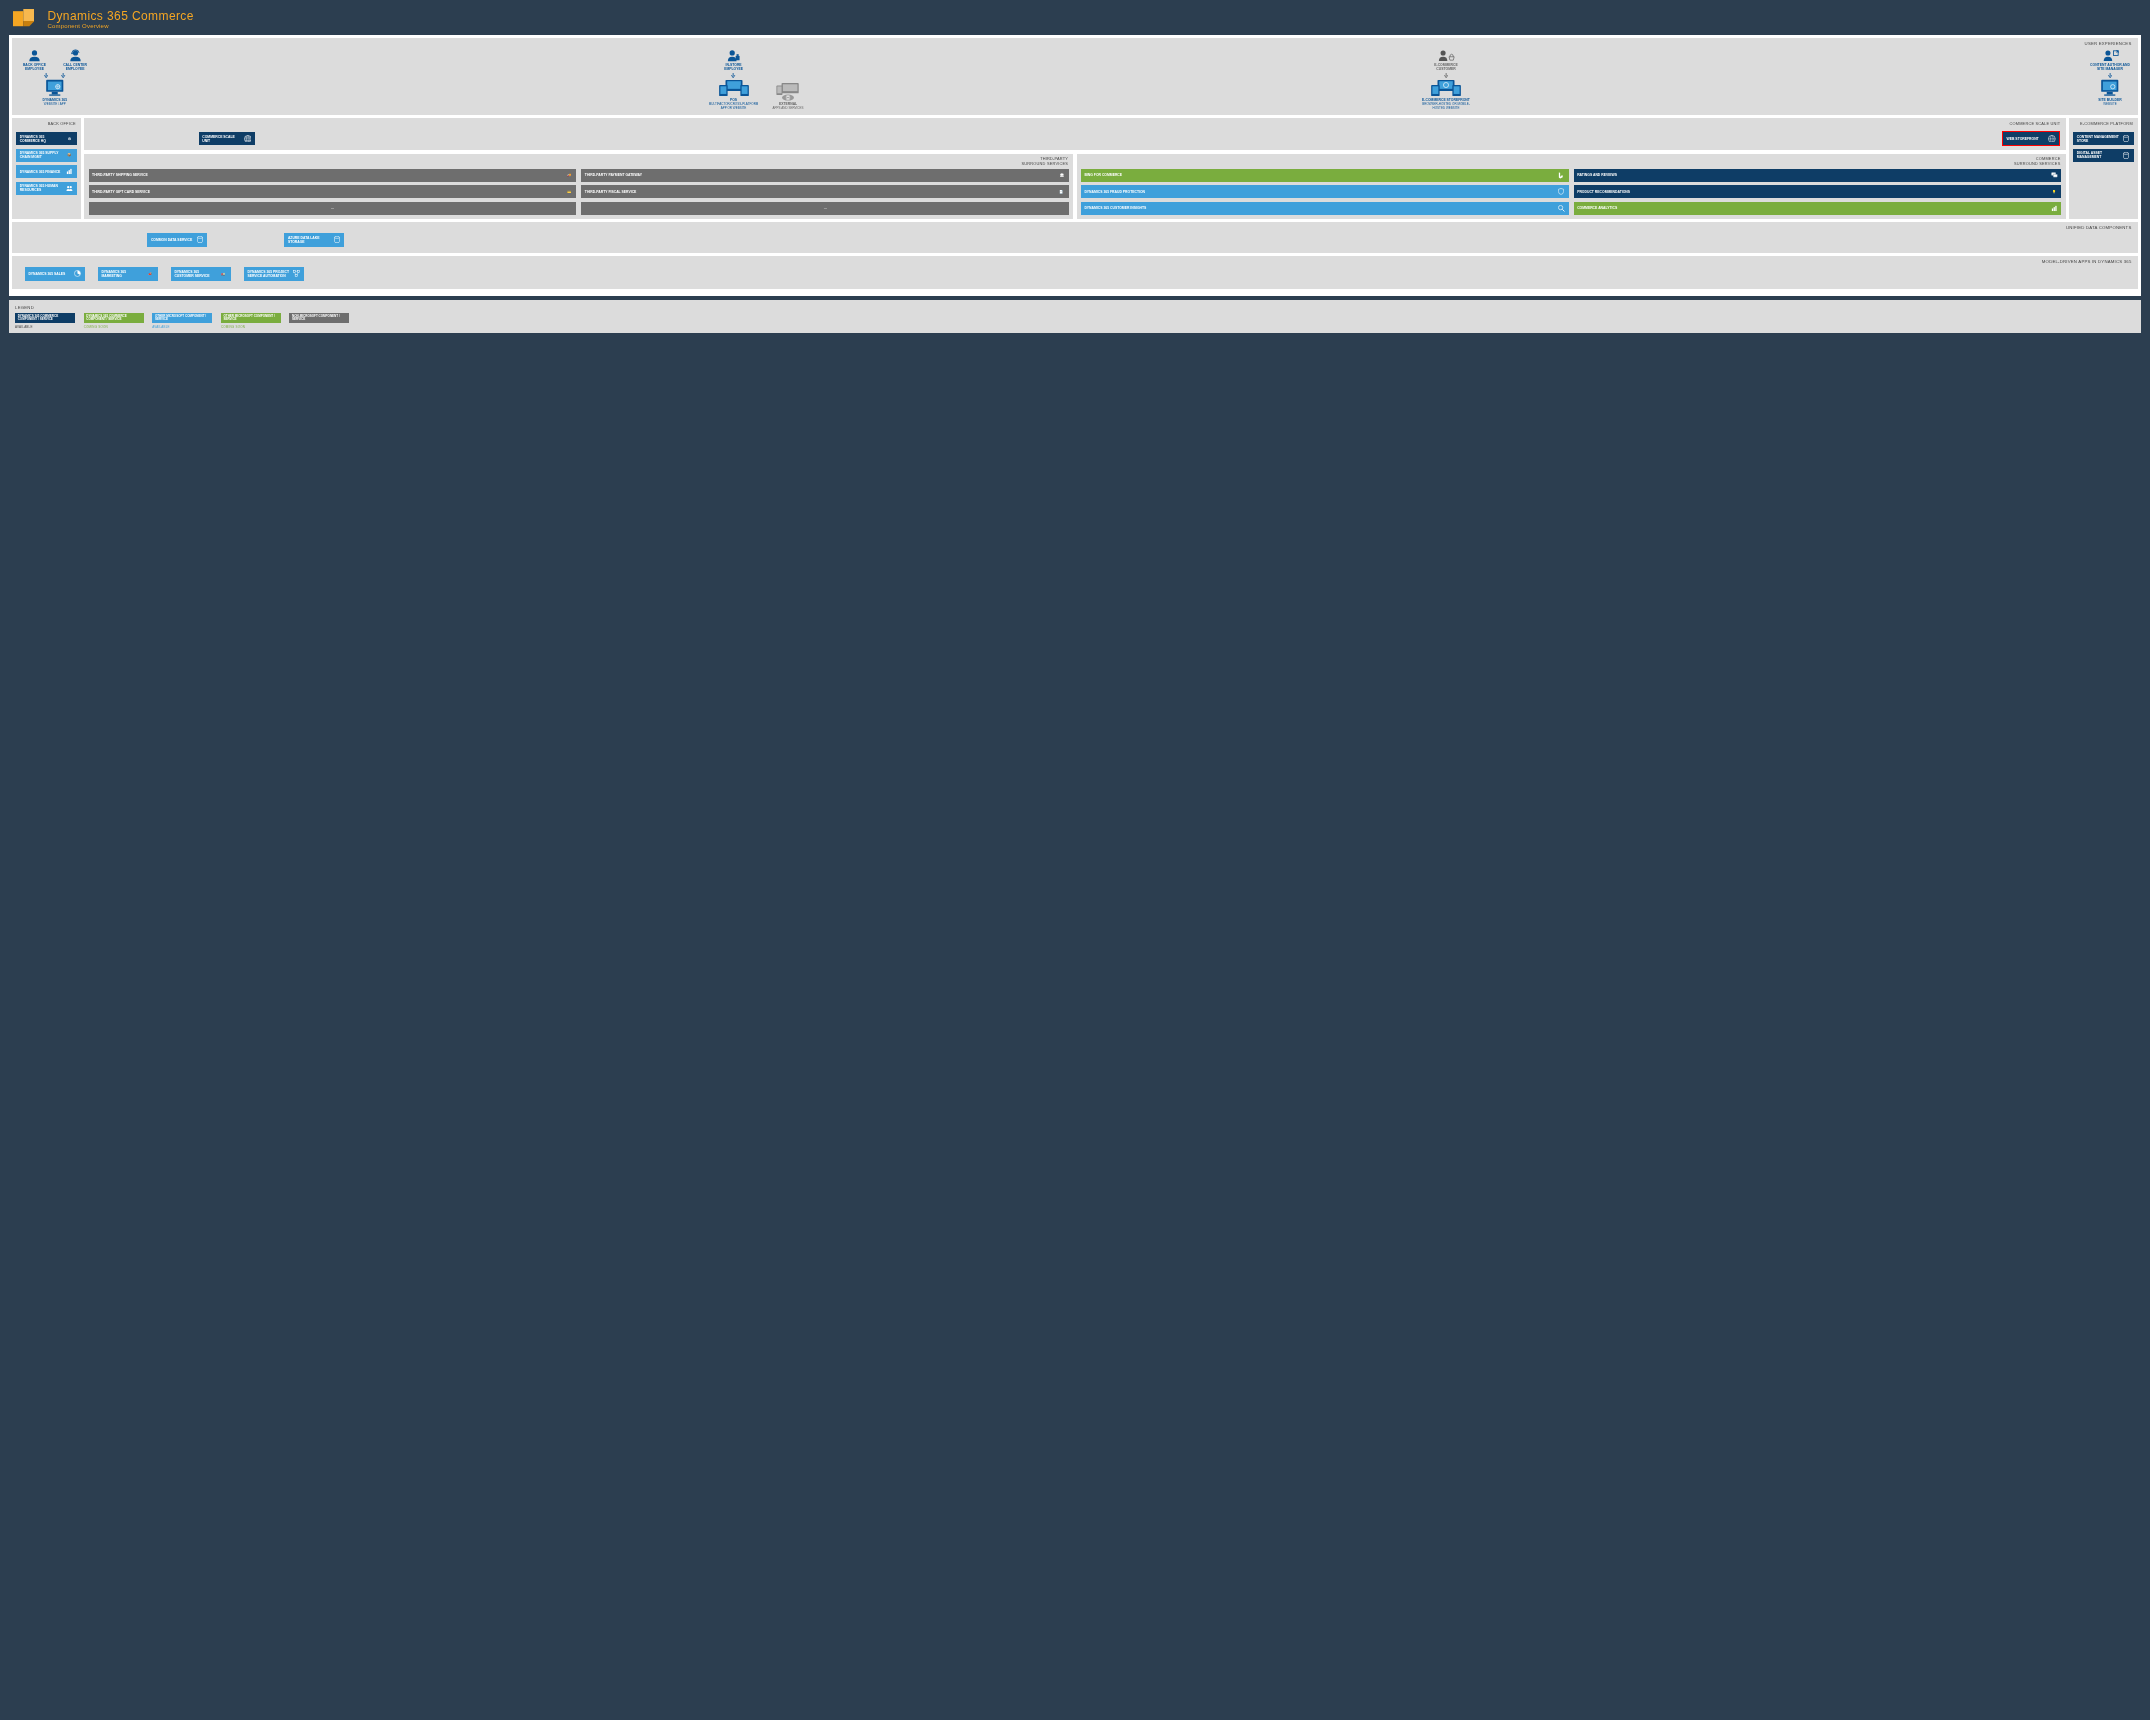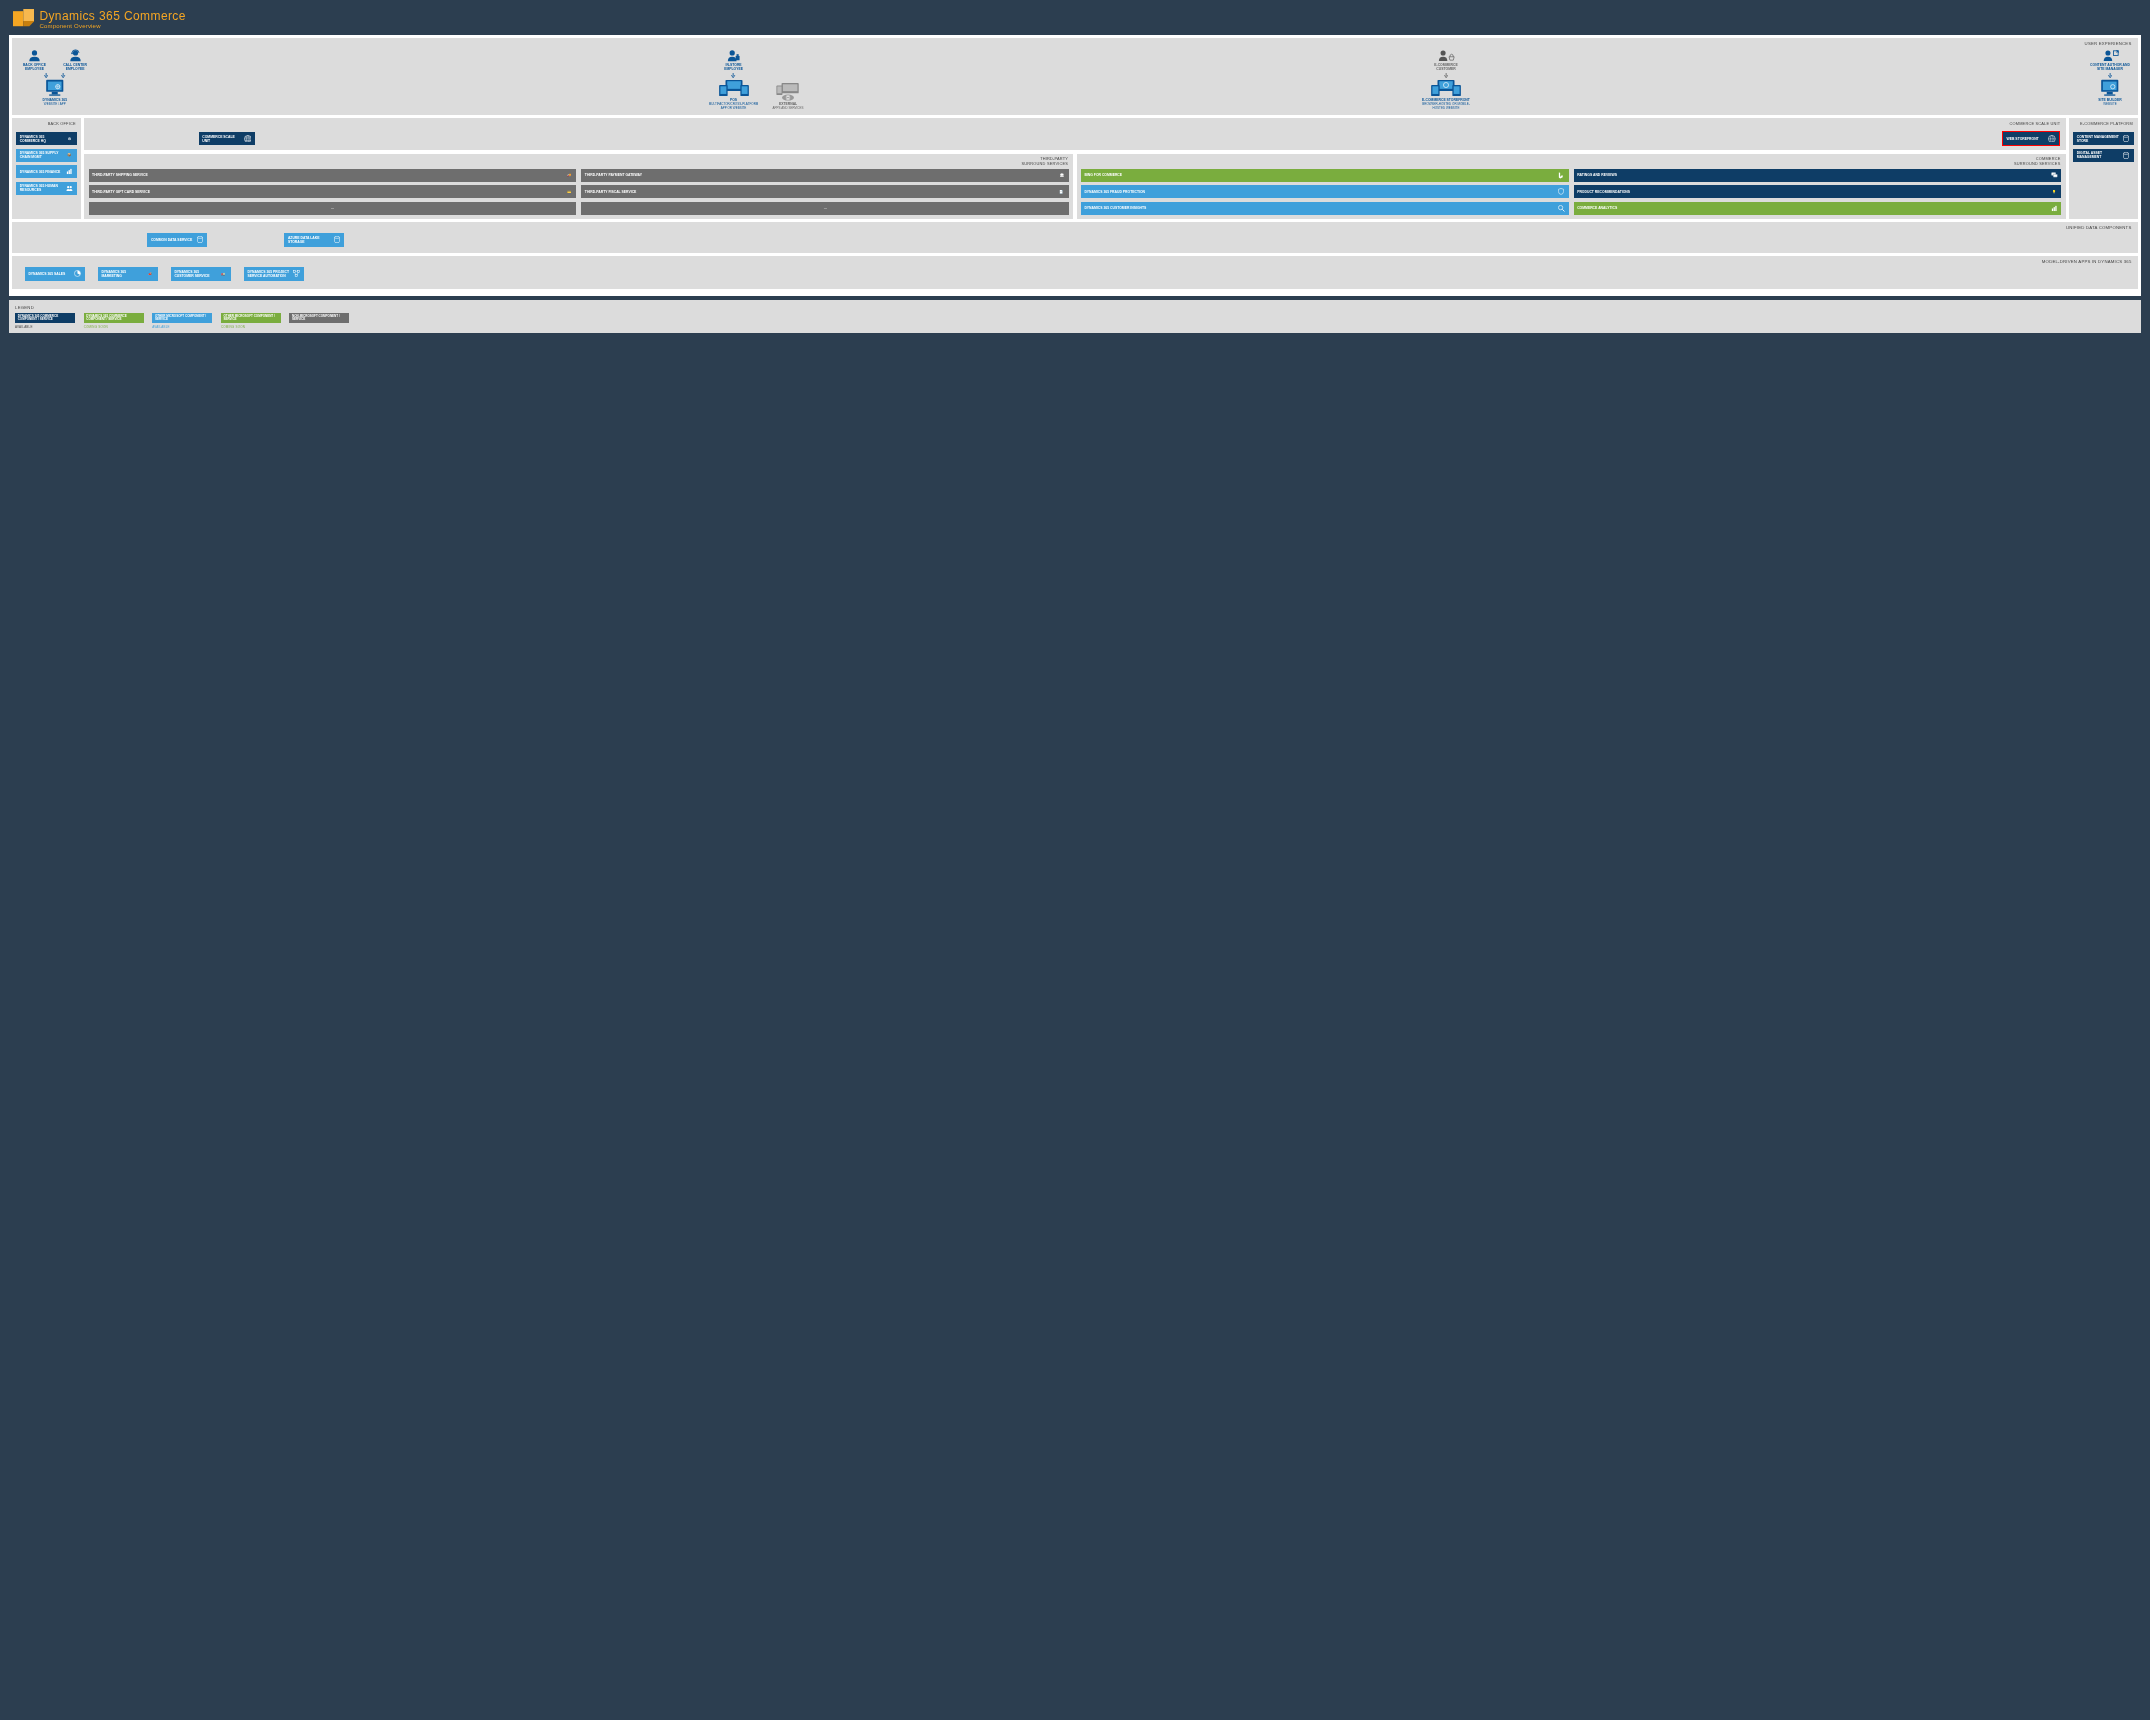--- a/index.html
+++ b/index.html
@@ -1,17 +1,17 @@
 <!DOCTYPE html>
 <html style="font-size:6.9px"><head>
 <meta charset="utf-8">
 <style>
 *{box-sizing:border-box;margin:0;padding:0;font-family:'Segoe UI',Arial,sans-serif}
 body{background:#2c3e50;padding:8.6px;min-width:551px}
-.header{display:flex;align-items:flex-end;gap:5px;margin-bottom:6.5px;padding-left:4.3px}
+.header{display:flex;align-items:flex-end;gap:13px;margin-bottom:6.5px;padding-left:4.3px}
 .logo{width:21.5px;height:19.4px}
 .title-block h1{color:#f5a623;font-weight:300;font-size:12px;letter-spacing:0.4px}
 .title-block h2{color:#f5a623;font-weight:300;font-size:6px;letter-spacing:0.2px}
 .canvas{background:#fff;padding:3.4px;position:relative}
 .section{background:#dcdcdc;padding:4.3px 6.5px;margin-bottom:3.4px;position:relative}
 .section-label{position:absolute;top:2.6px;right:6.5px;font-size:4.3px;color:#444;letter-spacing:0.2px}
 .ux-row{display:flex;justify-content:space-between;padding-top:6.5px}
 .ux-group{display:flex;flex-direction:column;align-items:center;text-align:center}
 .ux-actors{display:flex;gap:8.6px;justify-content:center}
 .actor{display:flex;flex-direction:column;align-items:center;width:32px}

